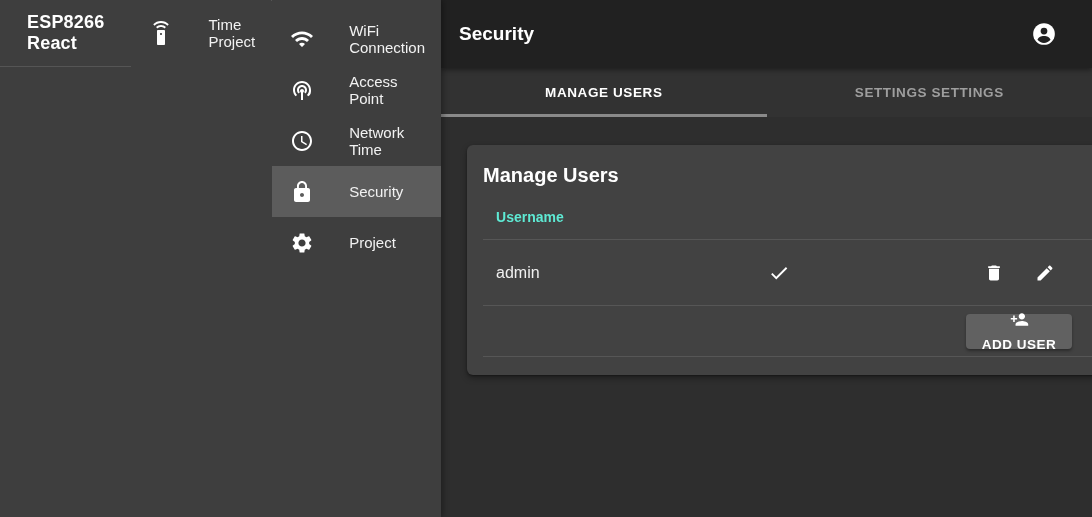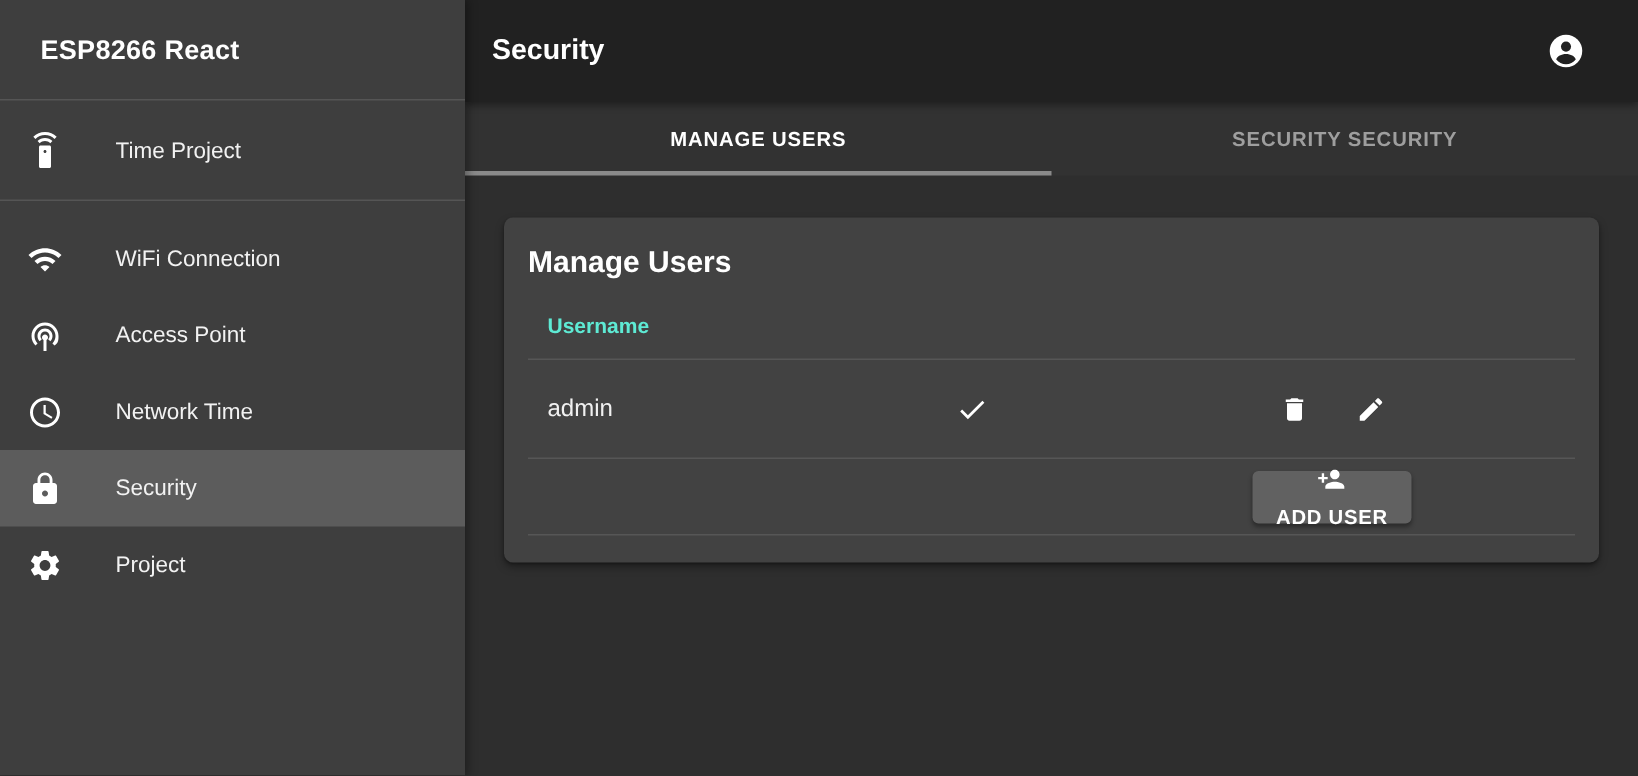--- a/index.html
+++ b/index.html
@@ -1,21 +1,21 @@
 <!DOCTYPE html>
 <html><head>
 <meta charset="utf-8">
 <style>
   * { box-sizing: border-box; }
   html,body { margin:0; padding:0; background:#2e2e2e; }
   body { font-family:"Liberation Sans", sans-serif; }
   .app { width:1092px; height:517px; display:flex; overflow:hidden; position:relative; }
 
   
-  .sidebar { flex:0 0 310px; background:#3e3e3e; display:flex; flex-direction:column;
+  .sidebar { flex:0 0 310px; background:#3e3e3e; display:flex; flex-direction:row;
              box-shadow:2px 0 6px rgba(0,0,0,.35); z-index:5; }
   .sidebar-header { height:67px; display:flex; align-items:center; padding:0 27px;
                     border-bottom:1px solid rgba(255,255,255,.12); }
   .app-title { color:#fff; font-size:18px; font-weight:bold; letter-spacing:.2px; }
   .side-item { height:51px; display:flex; align-items:center; padding:0 16px 0 18px;
                color:#f2f2f2; font-size:15px; cursor:pointer; }
   .side-item.project { height:66px; }
   .side-item .mi { width:24px; height:24px; flex:0 0 24px; margin-right:35px; }
   .side-item.selected { background:#5c5c5c; }
   .side-divider { height:1px; background:rgba(255,255,255,.12); flex:0 0 1px; }
@@ -141,21 +141,21 @@
         </span>
       </button>
     </header>
 
     <div class="tabbar">
       <div class="tab active">
         <span>MANAGE USERS</span>
         <div class="tab-indicator"></div>
       </div>
       <div class="tab">
-        <span>SECURITY SECURITY</span>
+        <span>SETTINGS SETTINGS</span>
       </div>
     </div>
 
     <div class="content">
       <section class="card">
         <h2 class="card-title">Manage Users</h2>
 
         <div class="utable">
           <div class="trow head">
             <div class="cell-user">Username</div>

